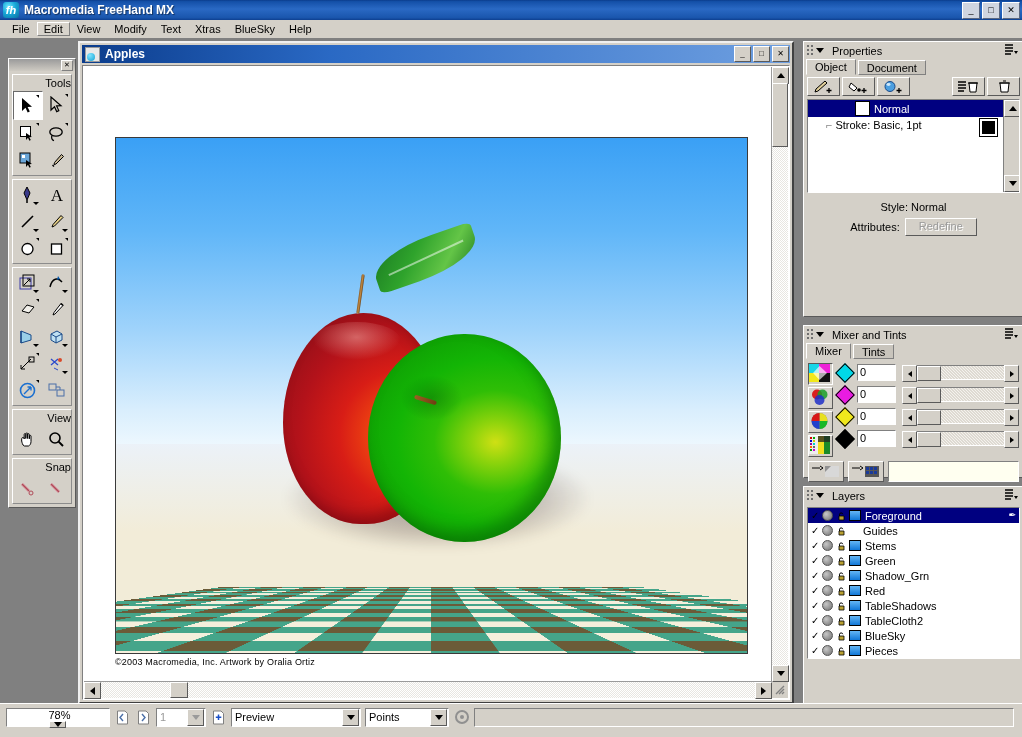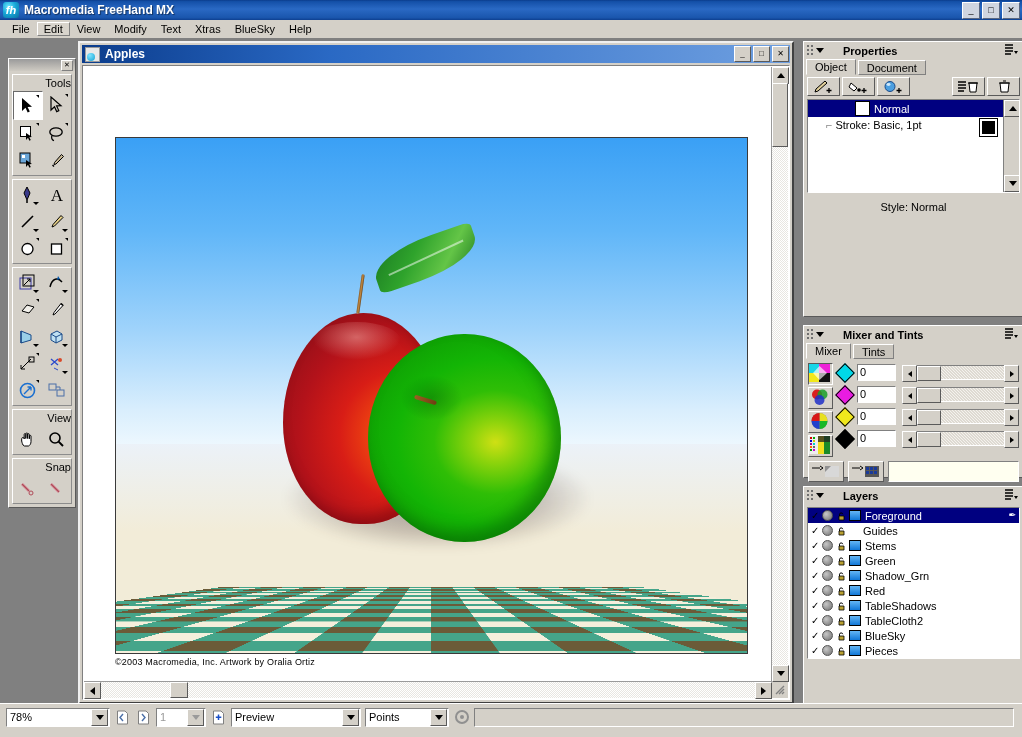--- a/index.html
+++ b/index.html
@@ -197,21 +197,21 @@
 
   
   .panel{position:absolute;left:803px;width:219px;background:#d4d0c8;
     border:1px solid;border-color:#fff #5a5a5a #5a5a5a #fff;}
   .panel-head{height:17px;display:flex;align-items:center;background:#d4d0c8;position:relative;}
   .panel-head .grip{width:7px;height:13px;margin-left:2px;
     background-image:radial-gradient(circle,#6f6f6f 40%,transparent 41%);background-size:4px 4px;}
   .panel-head .tri{width:0;height:0;margin-left:3px;
     border-left:4px solid transparent;border-right:4px solid transparent;border-top:5px solid #000;}
   .panel-head .tri.closed{border-left:5px solid #000;border-top:4px solid transparent;border-bottom:4px solid transparent;border-right:0;}
-  .panel-head .ptitle{font-weight:bold;font-size:11px;margin-left:19px;color:#000;}
+  .panel-head .ptitle{font-weight:normal;font-size:11px;margin-left:8px;color:#000;}
   .panel-head .opts{position:absolute;right:4px;top:2px;width:14px;height:12px;}
 
   .tabs{display:flex;height:16px;padding-left:2px;align-items:flex-end;}
   .tab{
     height:14px;padding:0 8px;font-size:11px;line-height:14px;
     background:#d4d0c8;border:1px solid;border-color:#fff #808080 #d4d0c8 #fff;
     margin-right:2px;color:#000;
   }
   .tab.inactive{background:#c8c4bc;height:13px;border-bottom-color:#808080;color:#000;}
 
@@ -663,20 +663,24 @@
         <div class="sb-btn" style="left:0;top:0;">
           <div class="arrw up"></div>
         </div>
         <div class="sb-btn" style="left:0;bottom:0;">
           <div class="arrw down"></div>
         </div>
       </div>
     </div>
 
     <div class="prop-foot">Style: Normal</div>
+    <div class="prop-attr">
+      <span>Attributes:</span>
+      <div class="redefine">Redefine</div>
+    </div>
   </div>
 
   <div class="panel" style="top:325px;height:151px;">
     <div class="panel-head">
       <div class="grip"></div>
       <div class="tri"></div>
       <div class="ptitle">Mixer and Tints</div>
       <div class="opts">
         <svg width="14" height="12" viewBox="0 0 14 12">
             <path d="M0 1 H8 M0 4 H8 M0 7 H8 M0 10 H6" stroke="#000" stroke-width="1.4"></path>
@@ -957,21 +961,21 @@
   <div class="panel" style="top:710px;height:20px;">
     <div class="panel-head">
       <div class="grip"></div>
       <div class="tri closed"></div>
       <div class="ptitle">Assets</div>
     </div>
   </div>
 
   <div class="statusbar">
     <div class="sb-inner">
-      <div class="combo" style="width:102px;">
+      <div class="combo" style="width:102px;flex-direction:column;">
         <div class="ctext">78%</div>
         <div class="cbtn">
             <div class="arrw down"></div>
           </div>
       </div>
 
       <div class="sbtn">
         <svg width="13" height="15" viewBox="0 0 13 15">
             <path d="M1.5 1 H9 L11.5 3.5 V14 H1.5 Z" fill="#fff" stroke="#808080"></path>
             <path d="M7 4 L4 7.5 L7 11" stroke="#4a6fa8" stroke-width="1.4" fill="none"></path>

